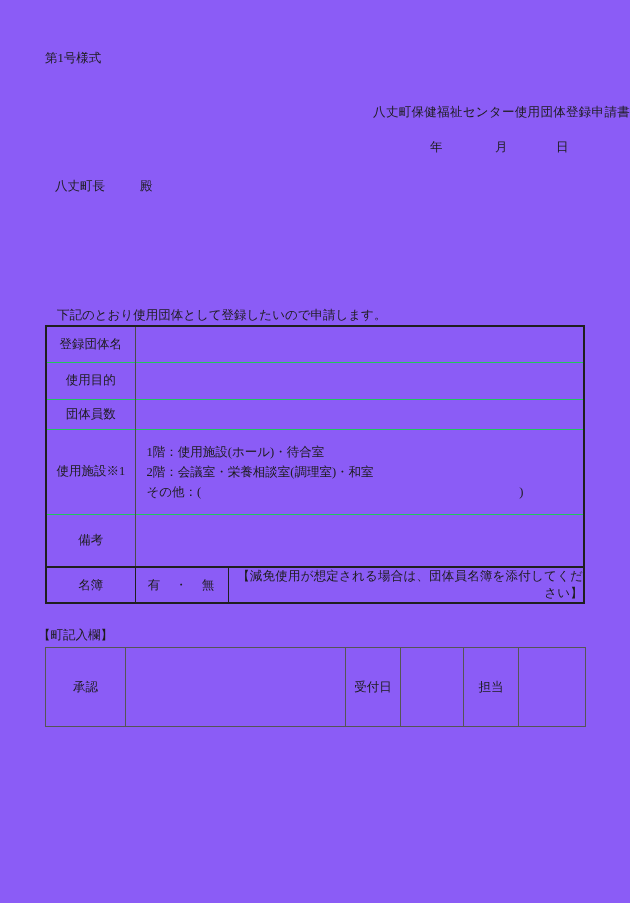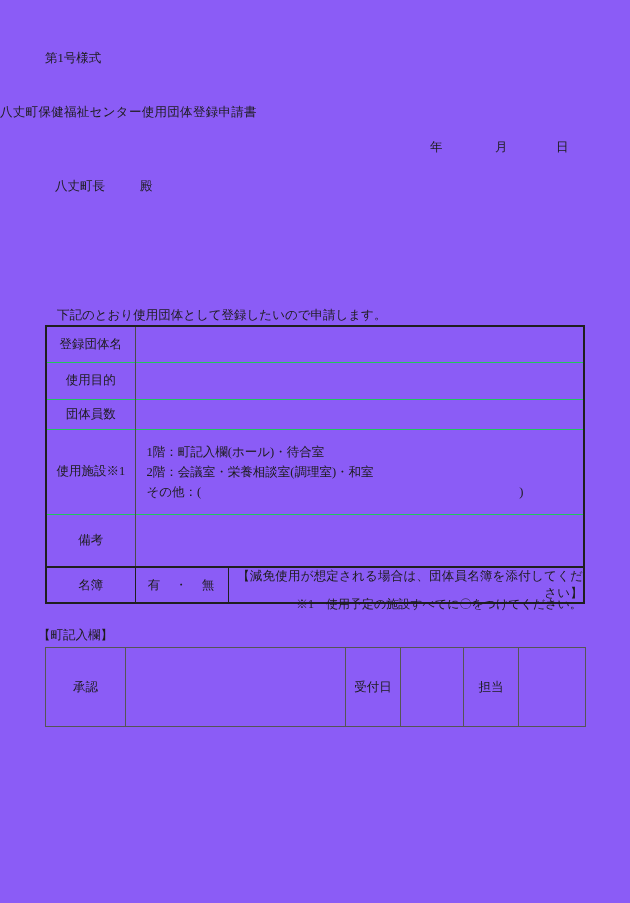--- a/index.html
+++ b/index.html
@@ -11,21 +11,21 @@
     background:#8b5cf6;
     color:#1c1c1c;
     font-family:"Liberation Serif","DejaVu Serif",serif;
     font-size:12.5px;
     overflow:hidden;
   }
   .abs { position:absolute; white-space:nowrap; }
 
   
   .form-number { left:45px; top:50px; }
-  .doc-title { left:0; right:0; top:104px; text-align:left; letter-spacing:0.3px; }
+  .doc-title { left:0; right:0; top:104px; text-align:right; letter-spacing:0.3px; }
   .date-year  { left:430px; top:139px; }
   .date-month { left:495px; top:139px; }
   .date-day   { left:556px; top:139px; }
   .addr-name  { left:55px;  top:178px; }
   .addr-hon   { left:140px; top:178px; }
   .applicant  { left:325px; top:218px; line-height:21.5px; }
   .intro      { left:57px;  top:307px; }
 
   
   .main-table-wrap { position:absolute; left:45px; top:325px; }
@@ -107,39 +107,38 @@
         <td class="label h2">使用目的</td>
         <td class="h2" colspan="2"></td>
       </tr>
       <tr>
         <td class="label h3">団体員数</td>
         <td class="h3" colspan="2"></td>
       </tr>
       <tr>
         <td class="label h4">使用施設※1</td>
         <td class="h4 facilities-cell" colspan="2">
-          <div>1階：町記入欄(ホール)・待合室</div>
+          <div>1階：使用施設(ホール)・待合室</div>
           <div>2階：会議室・栄養相談室(調理室)・和室</div>
           <div><span>その他：(</span><span class="paren-gap"></span><span>)</span></div>
         </td>
       </tr>
       <tr>
         <td class="label h5">備考</td>
         <td class="h5" colspan="2"></td>
       </tr>
       <tr class="roster-row">
         <td class="label h6">名簿</td>
         <td class="h6 roster-options">有　・　無</td>
         <td class="h6 roster-note">【減免使用が想定される場合は、団体員名簿を添付してください】</td>
       </tr>
     </tbody>
       </table>
   </div>
 
-  <div class="abs footnote">※1　使用予定の施設すべてに〇をつけてください。</div>
 
   <div class="abs office-heading">【町記入欄】</div>
 
   <div class="office-table-wrap">
     <table class="office">
       <colgroup>
         <col style="width:80px">
           <col style="width:220px">
           <col style="width:55px">
         <col style="width:63px">

